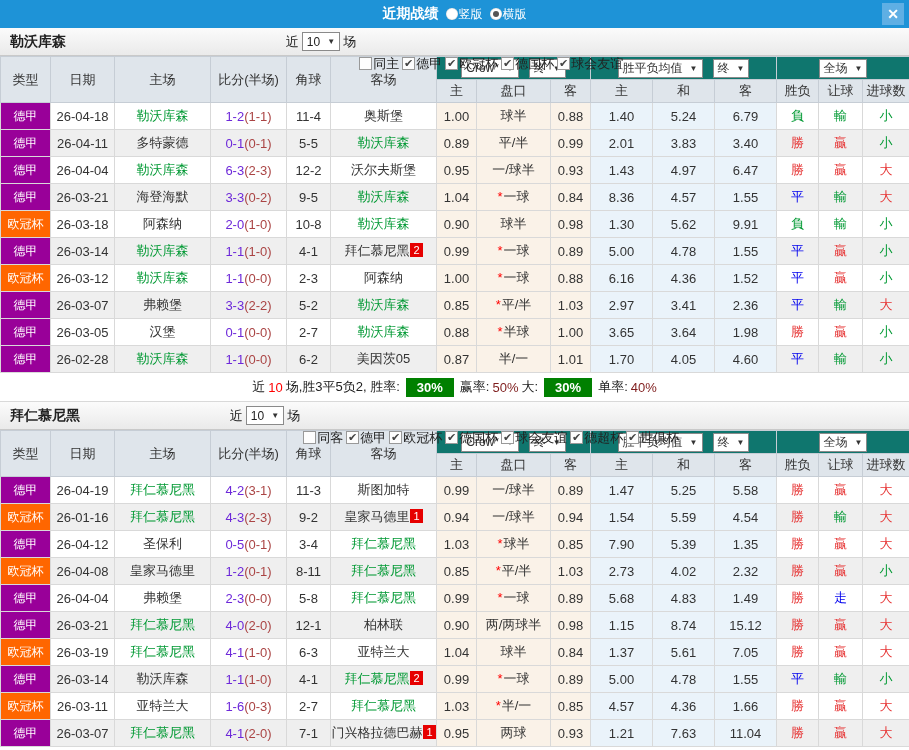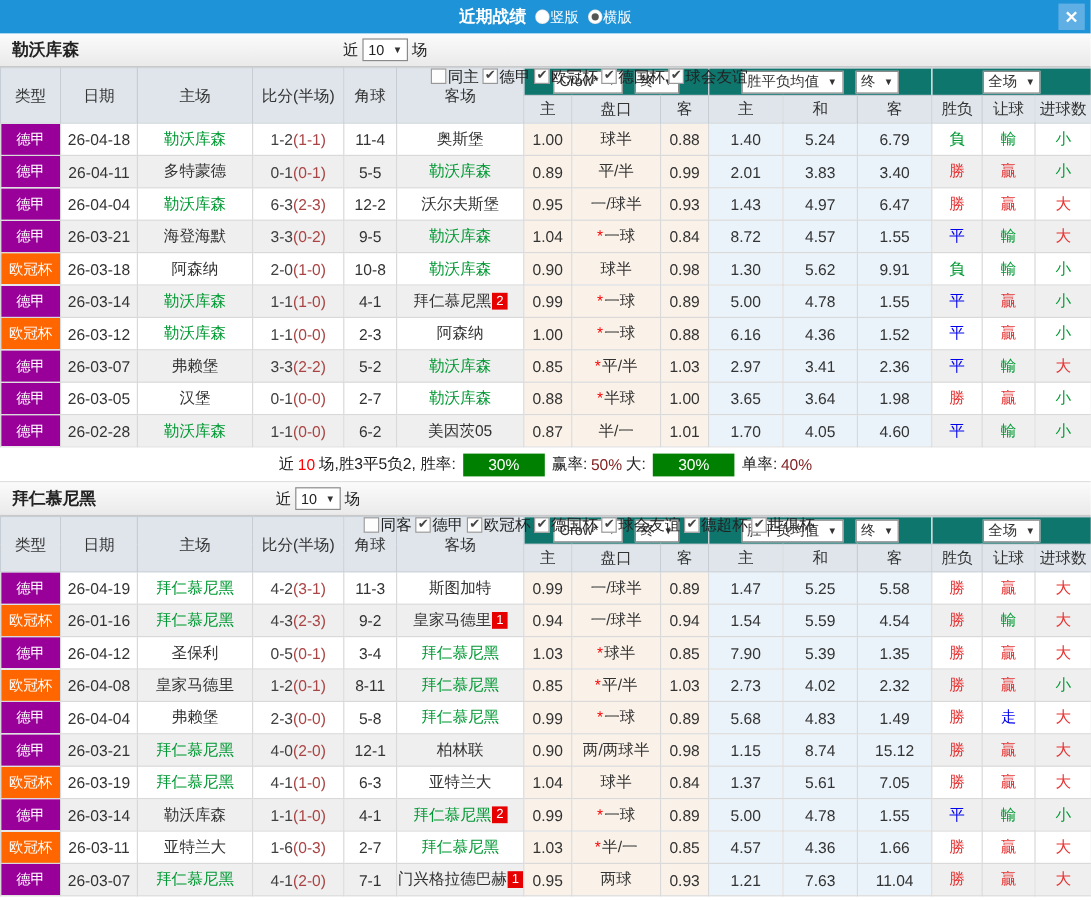--- a/index.html
+++ b/index.html
@@ -32,29 +32,29 @@
   .th-group { background:#0f766e; }
   .th-selects { display:flex; justify-content:center; align-items:center; gap:10px; }
   tbody td { height:27px; font-size:13px; color:#333; }
   tbody tr.alt td { background:#efefef; }
   td.lg { color:#fff; font-size:12px; }
   td.lg-p, tr.alt td.lg-p { background:#990099; }
   td.lg-o, tr.alt td.lg-o { background:#ff6600; }
   td.crow, tr.alt td.crow { background:#faf2e8; }
   td.wdl,  tr.alt td.wdl  { background:#eaf3fa; }
   .hl { color:#009933; }
-  .score { color:#404040; }
+  .score { color:#6d28d9; }
   .half { color:#aa4444; }
   .star { color:#f00; margin-right:1px; }
   .badge { display:inline-block; background:#e60000; color:#fff; font-size:11px; line-height:14px; height:14px; padding:0 3px; margin-left:1px; vertical-align:1px; }
   .c-red { color:#e63333; } .c-green { color:#009933; } .c-blue { color:#0000ee; }
 
   
   .summary { height:29px; display:flex; justify-content:center; align-items:center; gap:3px; font-size:13px; color:#222; border-bottom:1px solid #d9d9d9; background:#fff; }
-  .pct-badge { background:#008000; color:#fff; font-weight:normal; padding:2px 21px; margin:0 3px; }
+  .pct-badge { background:#008000; color:#fff; font-weight:bold; padding:2px 11px; margin:0 3px; }
   .txt-blue { color:#7f1d1d; }
   .txt-red { color:#f00; }
 </style>
 </head>
 <body>
 
 <div class="app">
 
   <div class="titlebar">
     <div class="title-center">
@@ -229,21 +229,21 @@
           <tr class="alt">
             <td class="lg lg-p">德甲</td>
             <td>26-03-21</td>
             <td><span>海登海默</span></td>
             <td><span class="score">3-3</span><span class="half">(0-2)</span></td>
             <td>9-5</td>
             <td><span class="hl">勒沃库森</span></td>
             <td class="crow">1.04</td>
             <td class="crow"><span class="star">*</span>一球</td>
             <td class="crow">0.84</td>
-            <td class="wdl">8.72</td>
+            <td class="wdl">8.36</td>
             <td class="wdl">4.57</td>
             <td class="wdl">1.55</td>
             <td class="c-blue">平</td>
             <td class="c-green">輸</td>
             <td class="c-red">大</td>
           </tr>
           <tr>
             <td class="lg lg-o">欧冠杯</td>
             <td>26-03-18</td>
             <td><span>阿森纳</span></td>

